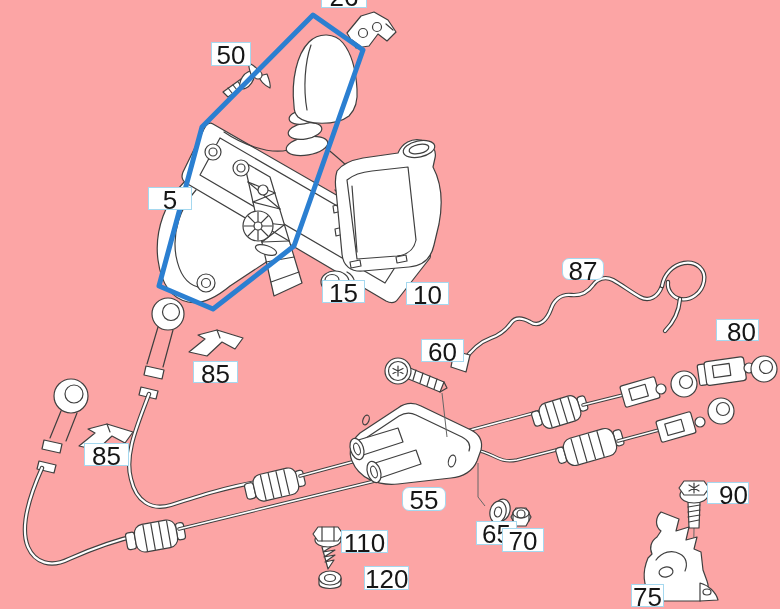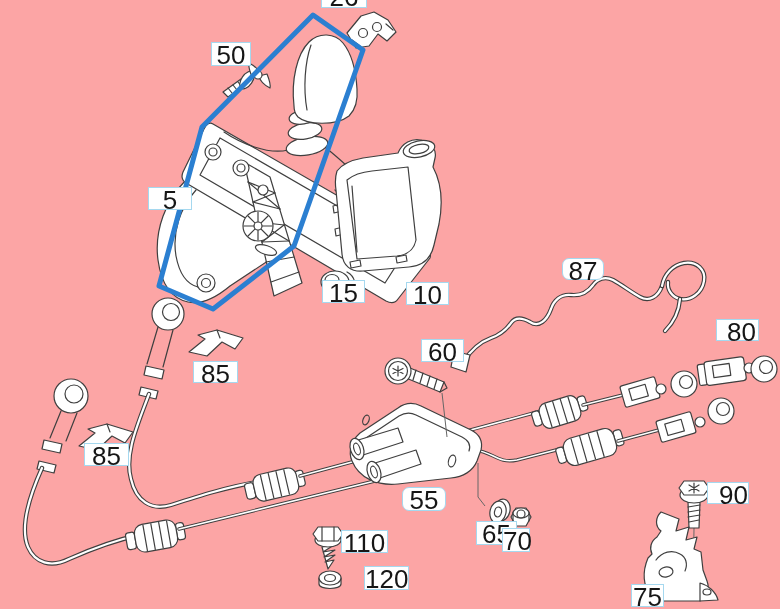--- a/index.html
+++ b/index.html
@@ -262,15 +262,15 @@
 <div class="label" style="left:84px;top:443px;width:45px;height:23px;"><span>85</span></div>
 <div class="label" style="left:406px;top:339px;width:43px;height:23px;margin-left:15px;"><span>60</span></div>
 <div class="label" style="left:402px;top:487px;width:44px;height:24px;border-radius:7px;"><span>55</span></div>
 <div class="label" style="left:562px;top:258px;width:42px;height:22px;border-radius:7px;"><span>87</span></div>
 <div class="label" style="left:716px;top:319px;width:43px;height:22px;padding-left:8px;"><span>80</span></div>
 <div class="label" style="left:707px;top:482px;width:42px;height:22px;text-align:right;"><span>90</span></div>
 <div class="label" style="left:631px;top:584px;width:33px;height:23px;"><span>75</span></div>
 <div class="label" style="left:341px;top:530px;width:47px;height:23px;"><span>110</span></div>
 <div class="label" style="left:343px;top:566px;width:45px;height:24px;margin-left:21px;"><span>120</span></div>
 <div class="label" style="left:476px;top:521px;width:41px;height:24px;"><span>65</span></div>
-<div class="label" style="left:502px;top:528px;width:28px;height:24px;"><span>70</span></div>
+<div class="label" style="left:502px;top:528px;width:42px;height:24px;"><span>70</span></div>
 
 </div>
 
 </body></html>

